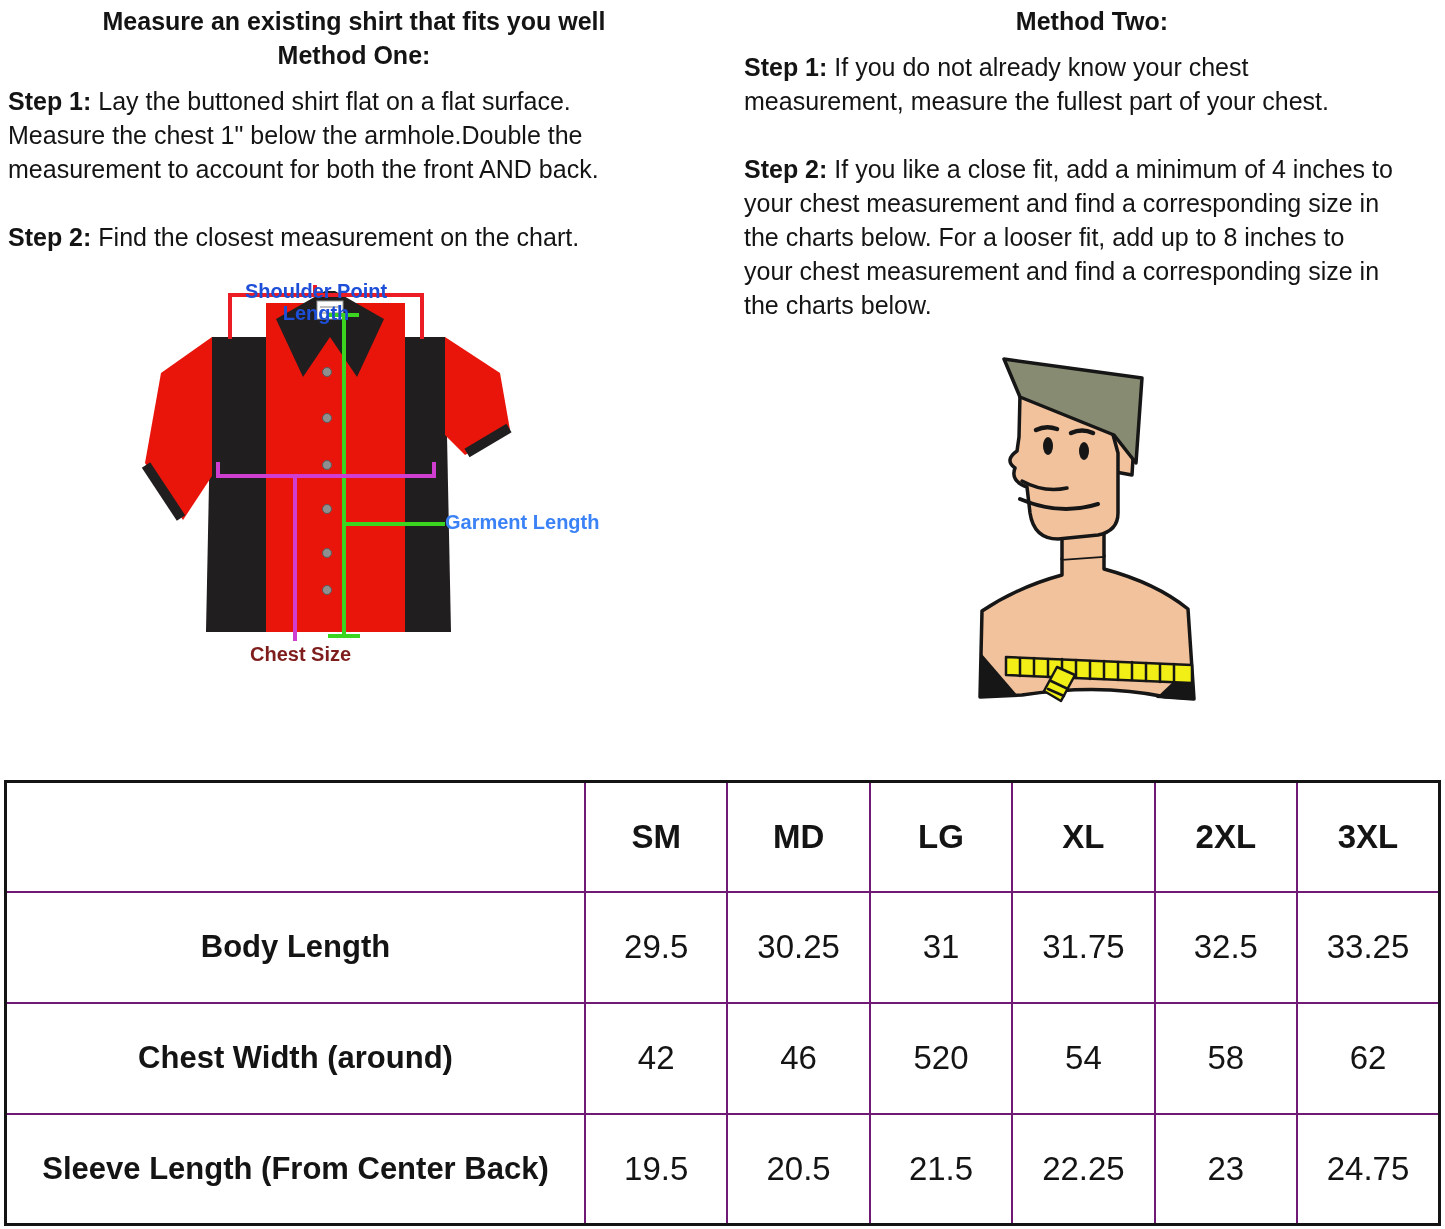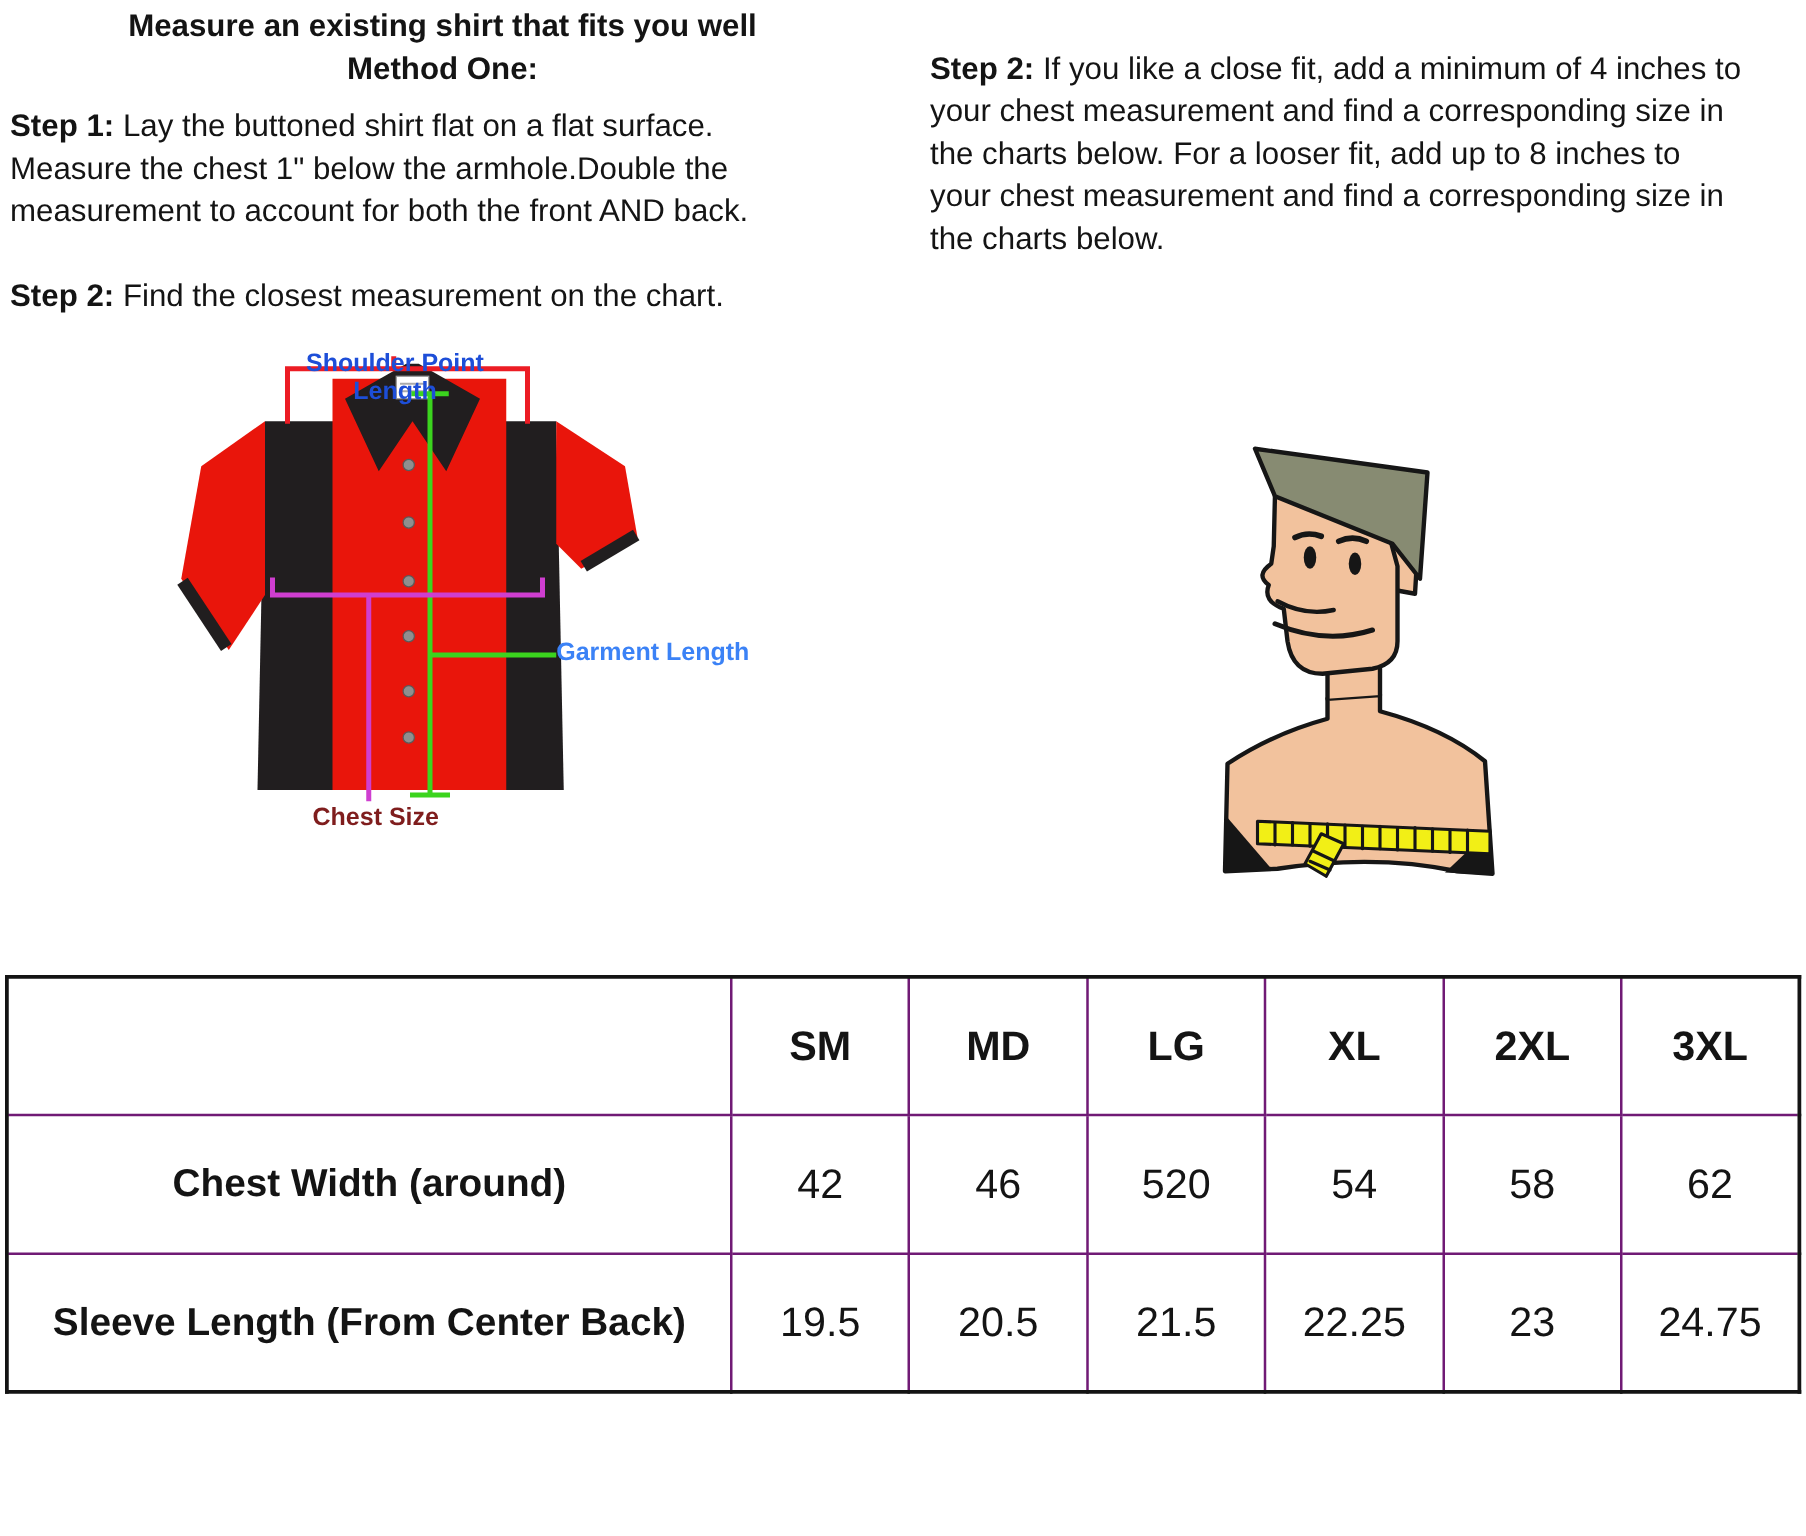--- a/index.html
+++ b/index.html
@@ -49,21 +49,24 @@
   <div class="method-title">Method One:</div>
   <div class="steps">
     <p class="step-p first"><span class="step-label">Step 1:</span><span class="step-text"> Lay the buttoned shirt flat on a flat surface.
 Measure the chest 1" below the armhole.Double the
 measurement to account for both the front AND back.</span></p>
     <p class="step-p"><span class="step-label">Step 2:</span><span class="step-text"> Find the closest measurement on the chart.</span></p>
   </div>
 </div>
 
 <div class="method-col" id="method-two">
+  <div class="method-title">Method Two:</div>
   <div class="steps">
+    <p class="step-p first"><span class="step-label">Step 1:</span><span class="step-text"> If you do not already know your chest
+measurement, measure the fullest part of your chest.</span></p>
     <p class="step-p"><span class="step-label">Step 2:</span><span class="step-text"> If you like a close fit, add a minimum of 4 inches to
 your chest measurement and find a corresponding size in
 the charts below. For a looser fit, add up to 8 inches to
 your chest measurement and find a corresponding size in
 the charts below.</span></p>
   </div>
 </div>
 
 <svg id="shirt-svg" width="560" height="420" viewBox="0 0 560 420">
 
@@ -173,20 +176,29 @@
       <tr class="head-row">
     <td style="width:577px;"></td>
     <td class="col-head">SM</td>
     <td class="col-head">MD</td>
     <td class="col-head">LG</td>
     <td class="col-head">XL</td>
     <td class="col-head">2XL</td>
     <td class="col-head">3XL</td>
   </tr>
   <tr>
+    <td class="row-label">Body Length</td>
+    <td class="cell-val">29.5</td>
+    <td class="cell-val">30.25</td>
+    <td class="cell-val">31</td>
+    <td class="cell-val">31.75</td>
+    <td class="cell-val">32.5</td>
+    <td class="cell-val">33.25</td>
+  </tr>
+  <tr>
     <td class="row-label">Chest Width (around)</td>
     <td class="cell-val">42</td>
     <td class="cell-val">46</td>
     <td class="cell-val">520</td>
     <td class="cell-val">54</td>
     <td class="cell-val">58</td>
     <td class="cell-val">62</td>
   </tr>
   <tr>
     <td class="row-label">Sleeve Length (From Center Back)</td>

